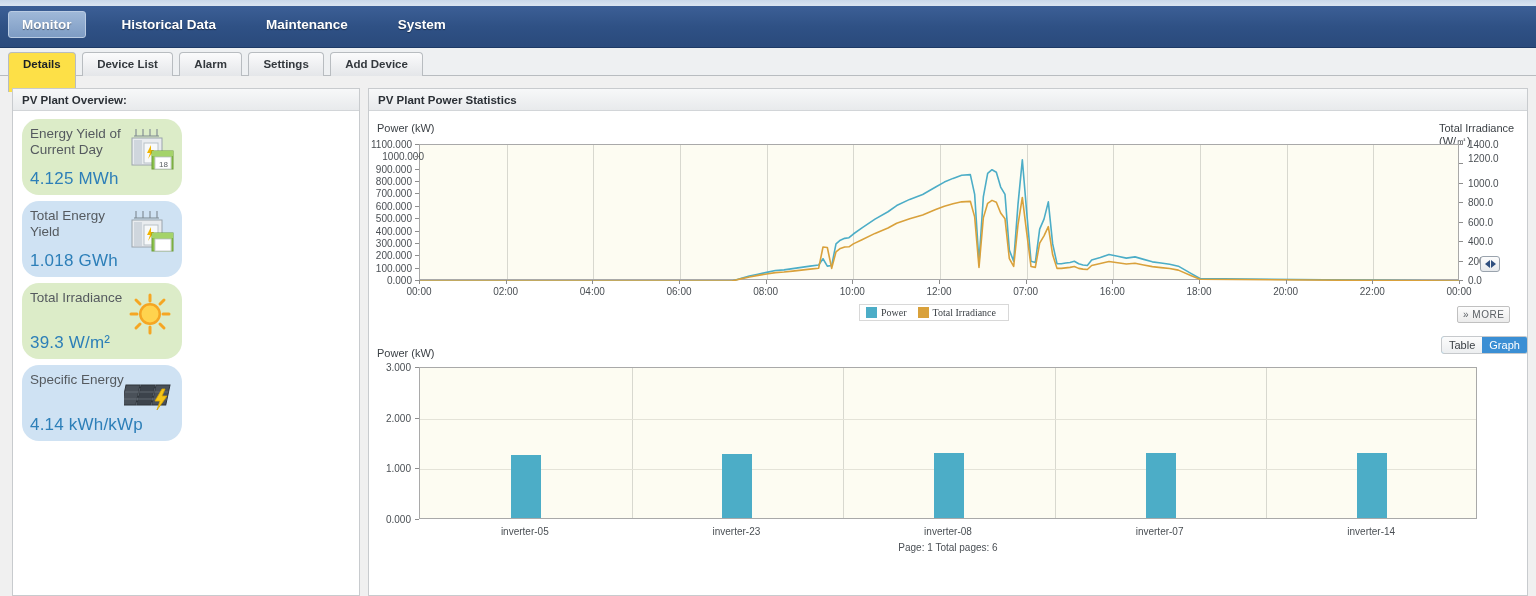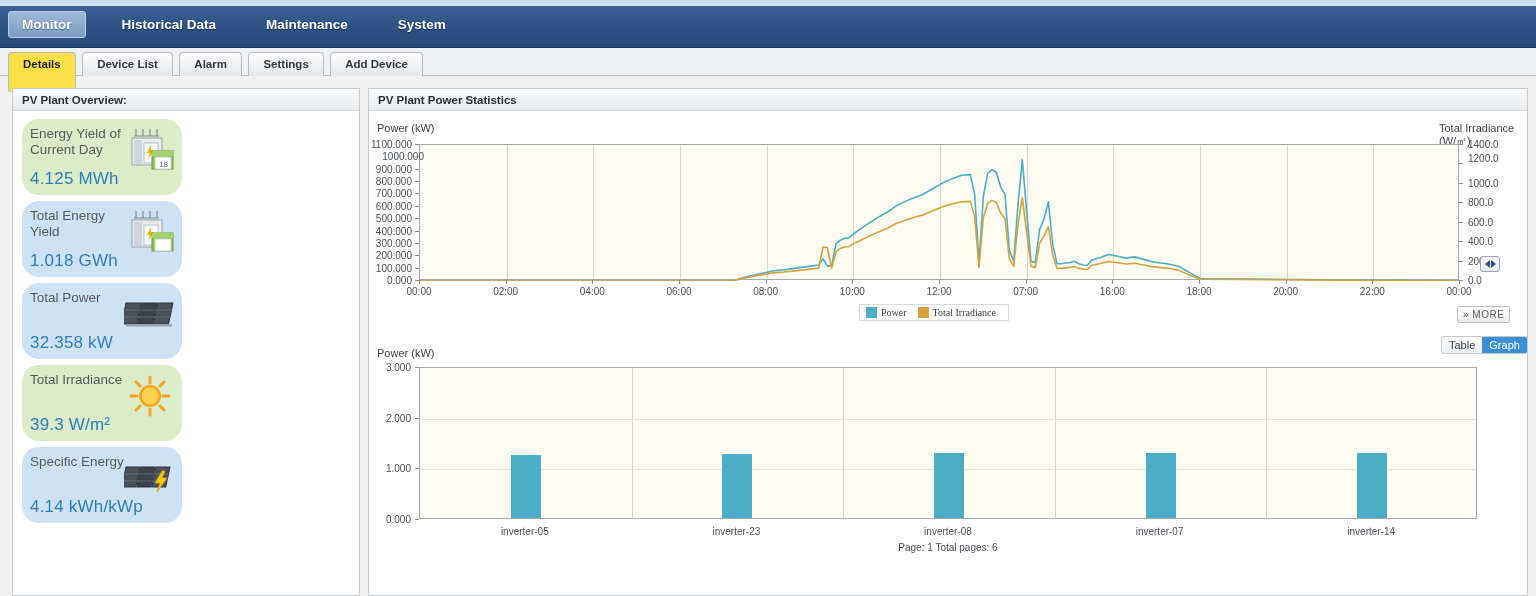--- a/index.html
+++ b/index.html
@@ -218,36 +218,20 @@
             </g>
      <rect x="8" y="11" width="30" height="27" fill="#e9ecef" stroke="#9aa3ac"></rect>
      <rect x="10" y="13" width="8" height="24" fill="#cfd6dd"></rect>
      <rect x="20" y="16" width="14" height="20" fill="#f7f9fa" stroke="#b9c1c8"></rect>
      <path d="M27 18l-4 8h3l-2 6 6-9h-3z" fill="#f0b400"></path>
      <rect x="28" y="24" width="21" height="18" fill="#8bc34a" stroke="#6d9c38"></rect>
      <rect x="28" y="24" width="21" height="5" fill="#a4d36a"></rect>
      <rect x="31" y="30" width="16" height="12" fill="#ffffff" stroke="#c9cdd1"></rect>
    </svg></div>
         <div class="card-value">1.018 GWh</div>
-      </div>
-      <div class="card blue">
-        <div class="card-label">Total Power</div>
-        <div class="card-icon"><svg viewBox="0 0 52 46" width="52" height="46">
-     <g transform="translate(2,12) skewX(-12)">
-       <rect x="0" y="0" width="15" height="21" fill="#4a5159" stroke="#2f343a"></rect>
-       <rect x="16" y="0" width="15" height="21" fill="#3c434b" stroke="#2f343a"></rect>
-       <rect x="32" y="0" width="15" height="21" fill="#4a5159" stroke="#2f343a"></rect>
-       <g stroke="#6d757e" stroke-width=".7">
-         <line x1="0" y1="7" x2="47" y2="7"></line>
-                <line x1="0" y1="14" x2="47" y2="14"></line>
-       </g>
-     </g>
-     <rect x="2" y="33" width="46" height="2.5" fill="#9aa3ac"></rect>
-   </svg></div>
-        <div class="card-value">32.358 kW</div>
       </div>
       <div class="card green">
         <div class="card-label">Total Irradiance</div>
         <div class="card-icon"><svg viewBox="0 0 52 46" width="52" height="46">
      <g fill="#f5a623">
        <circle cx="26" cy="23" r="11"></circle>
        <g stroke="#f5a623" stroke-width="3" stroke-linecap="round">
          <line x1="26" y1="4" x2="26" y2="10"></line>
                 <line x1="26" y1="36" x2="26" y2="42"></line>
          <line x1="7" y1="23" x2="13" y2="23"></line>

